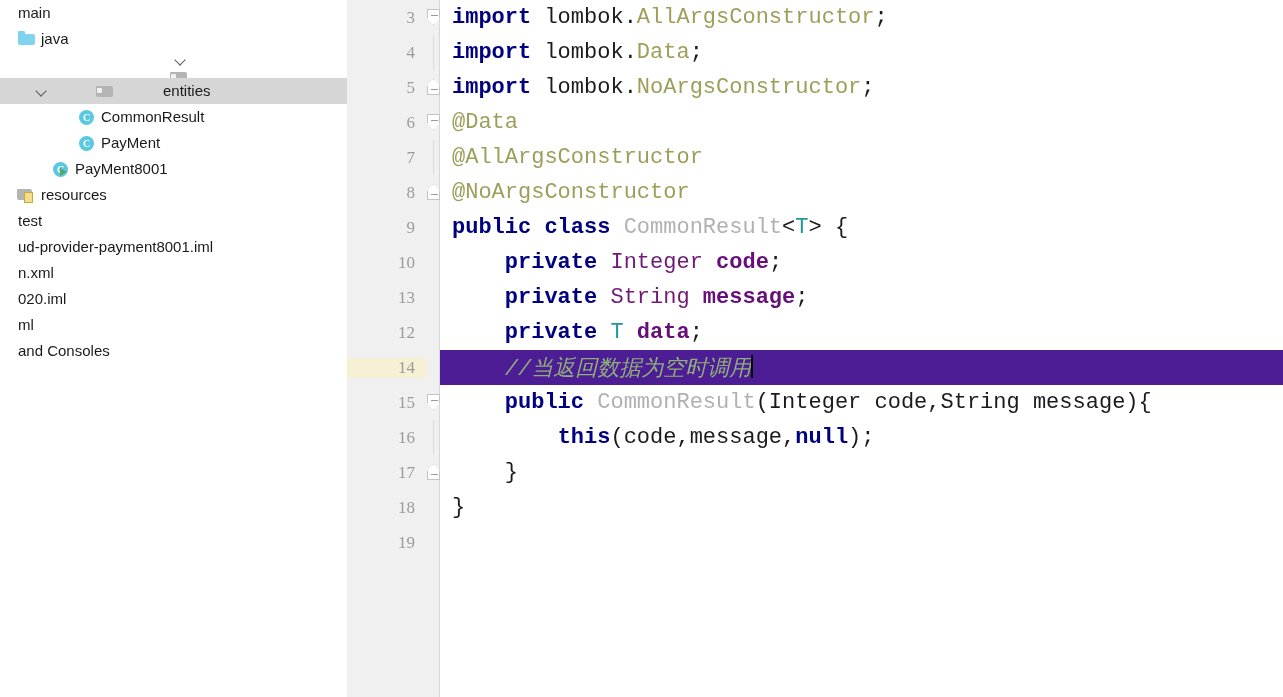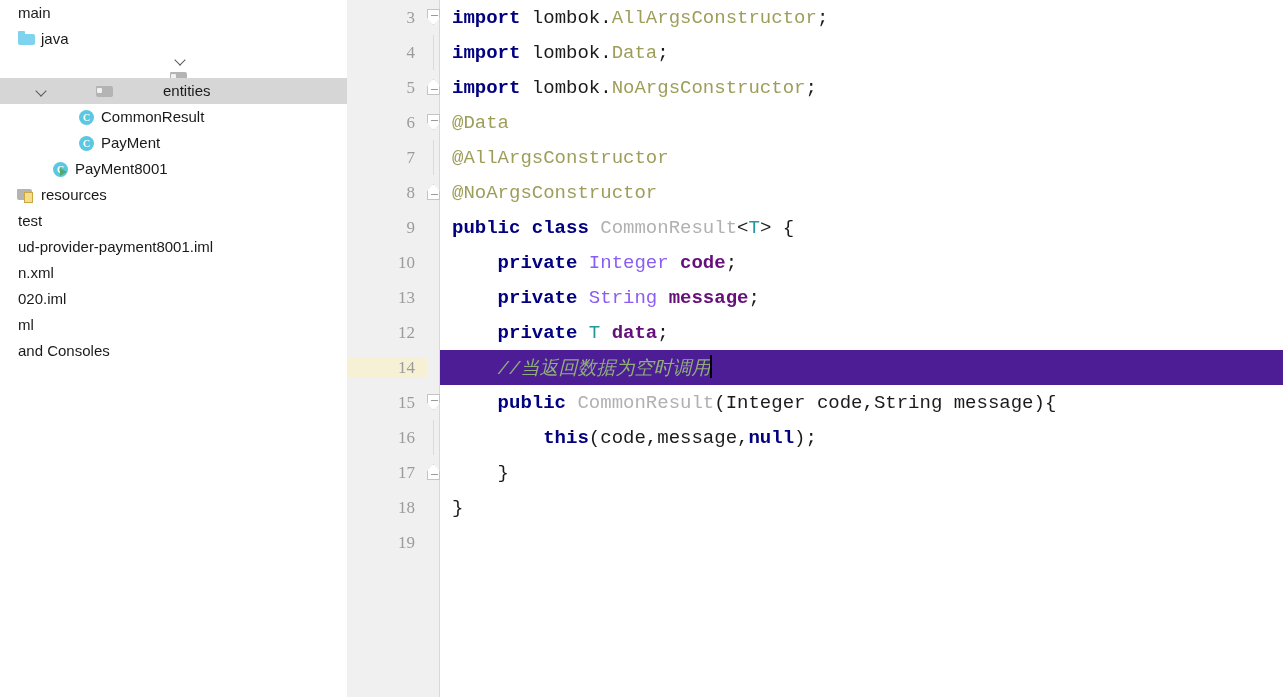--- a/index.html
+++ b/index.html
@@ -160,28 +160,28 @@
   .fold .marker.up::after{
     content:"";position:absolute;left:3px;top:9px;
     width:7px;height:1px;background:#9a9a9a;
   }
   .code-area{
     position:relative;
     flex:1 1 auto;
     align-self:stretch;
     display:flex;align-items:center;
     padding-left:12px;
-    font-size:19px;
+    font-size:22px;
     white-space:pre;
     color:#1b1b1b;
     letter-spacing:0px;
     text-align:center;
   }
   .kw{color:#000080;font-weight:bold;}
-  .type{color:#8b5cf6;}
+  .type{color:#701a75;}
   .cls{color:#b1b1b1;}
   .anno{color:#9e9e5a;}
   .fieldname{color:#660e7a;font-weight:bold;}
   .generic{color:#20999d;}
   .comment{color:#8fae7b;font-style:italic;}
   .plain{color:#1b1b1b;}
   .caret{
     display:inline-block;
     width:2px;height:23px;
     background:#000000;

